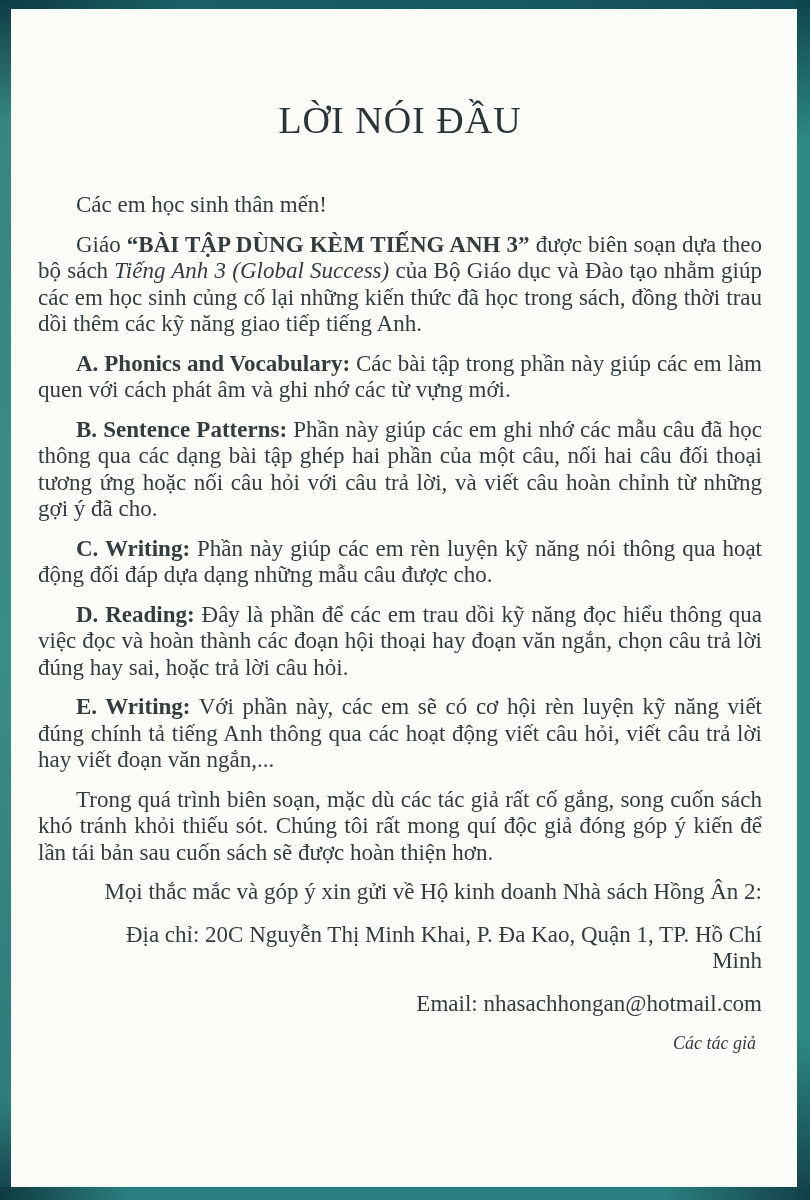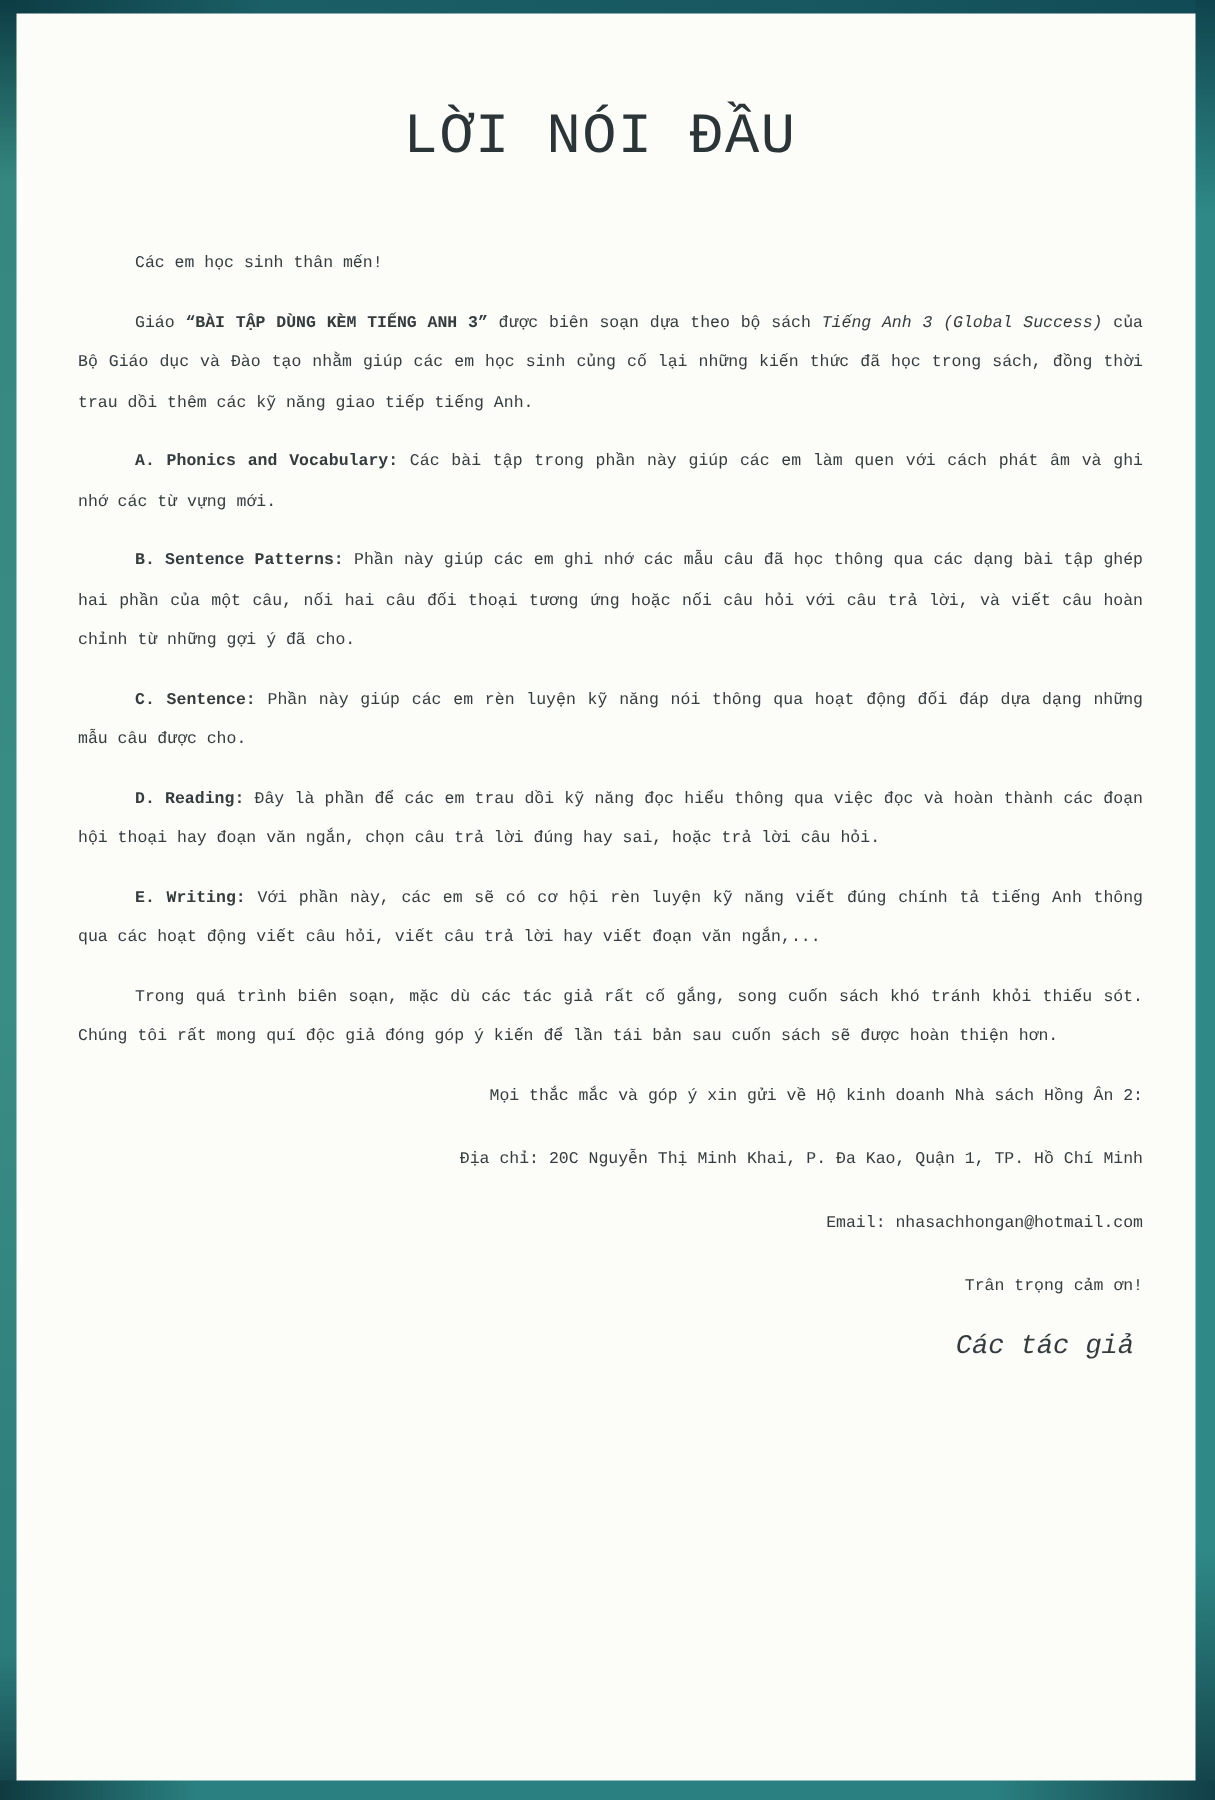--- a/index.html
+++ b/index.html
@@ -26,37 +26,36 @@
     background: linear-gradient(180deg, #0f444d, #2f8a87 12%, #2f8a87 86%, #123f47);
   }
   .edge-bottom {
     bottom: 0; left: 0; right: 0; height: 13px;
     background: linear-gradient(90deg, #0f3a40, #2a7f80 16%, #2a7f80 82%, #123f47);
   }
   .content {
     position: absolute;
     left: 38px;
     right: 48px;
-    top: 70px;
-    font-family: Liberation Mono, monospace;
+    top: 98px;
   }
   .title {
     font-size: 38px;
     font-weight: normal;
     text-align: center;
     letter-spacing: 1px;
     margin: 0 0 50px 0;
     color: #2b3436;
   }
   .para {
-    font-size: 11px;
+    font-size: 23px;
     line-height: 26.5px;
     text-align: justify;
     text-indent: 38px;
-    margin: 0 0 13px 14px;
+    margin: 0 0 13px 0;
   }
   .contact {
     text-align: right;
     margin-bottom: 16px;
   }
   .b { font-weight: bold; }
   .i { font-style: italic; }
   .signature {
     font-size: 18px;
     font-style: italic;
@@ -80,32 +79,31 @@
 
     <p class="para">Các em học sinh thân mến!</p>
 
     <p class="para"><span>Giáo </span><span class="b">“BÀI TẬP DÙNG KÈM TIẾNG ANH 3”</span><span> được biên soạn dựa theo bộ sách </span><span class="i">Tiếng Anh 3 (Global Success)</span><span> của Bộ Giáo dục và Đào tạo nhằm giúp các em học sinh củng cố lại những kiến thức đã học trong sách, đồng thời trau dồi thêm các kỹ năng giao tiếp tiếng Anh.</span></p>
 
 
     <p class="para"><span class="b">A. Phonics and Vocabulary:</span><span> Các bài tập trong phần này giúp các em làm quen với cách phát âm và ghi nhớ các từ vựng mới.</span></p>
 
     <p class="para"><span class="b">B. Sentence Patterns:</span><span> Phần này giúp các em ghi nhớ các mẫu câu đã học thông qua các dạng bài tập ghép hai phần của một câu, nối hai câu đối thoại tương ứng hoặc nối câu hỏi với câu trả lời, và viết câu hoàn chỉnh từ những gợi ý đã cho.</span></p>
 
-    <p class="para"><span class="b">C. Sentence:</span><span> Phần này giúp các em rèn luyện kỹ năng nói thông qua hoạt động đối đáp dựa dạng những mẫu câu được cho.</span></p>
+    <p class="para"><span class="b">C. Writing:</span><span> Phần này giúp các em rèn luyện kỹ năng nói thông qua hoạt động đối đáp dựa dạng những mẫu câu được cho.</span></p>
 
     <p class="para"><span class="b">D. Reading:</span><span> Đây là phần để các em trau dồi kỹ năng đọc hiểu thông qua việc đọc và hoàn thành các đoạn hội thoại hay đoạn văn ngắn, chọn câu trả lời đúng hay sai, hoặc trả lời câu hỏi.</span></p>
 
     <p class="para"><span class="b">E. Writing:</span><span> Với phần này, các em sẽ có cơ hội rèn luyện kỹ năng viết đúng chính tả tiếng Anh thông qua các hoạt động viết câu hỏi, viết câu trả lời hay viết đoạn văn ngắn,...</span></p>
 
     <p class="para">Trong quá trình biên soạn, mặc dù các tác giả rất cố gắng, song cuốn sách khó tránh khỏi thiếu sót. Chúng tôi rất mong quí độc giả đóng góp ý kiến để lần tái bản sau cuốn sách sẽ được hoàn thiện hơn.</p>
 
     <p class="para contact">Mọi thắc mắc và góp ý xin gửi về Hộ kinh doanh Nhà sách Hồng Ân 2:</p>
 
     <p class="para contact">Địa chỉ: 20C Nguyễn Thị Minh Khai, P. Đa Kao, Quận 1, TP. Hồ Chí Minh</p>
 
     <p class="para contact">Email: nhasachhongan@hotmail.com</p>
 
-    <p class="para contact">Trân trọng cảm ơn!</p>
 
     <p class="signature">Các tác giả</p>
 
   </div>
 </div>
 
 </body></html>

